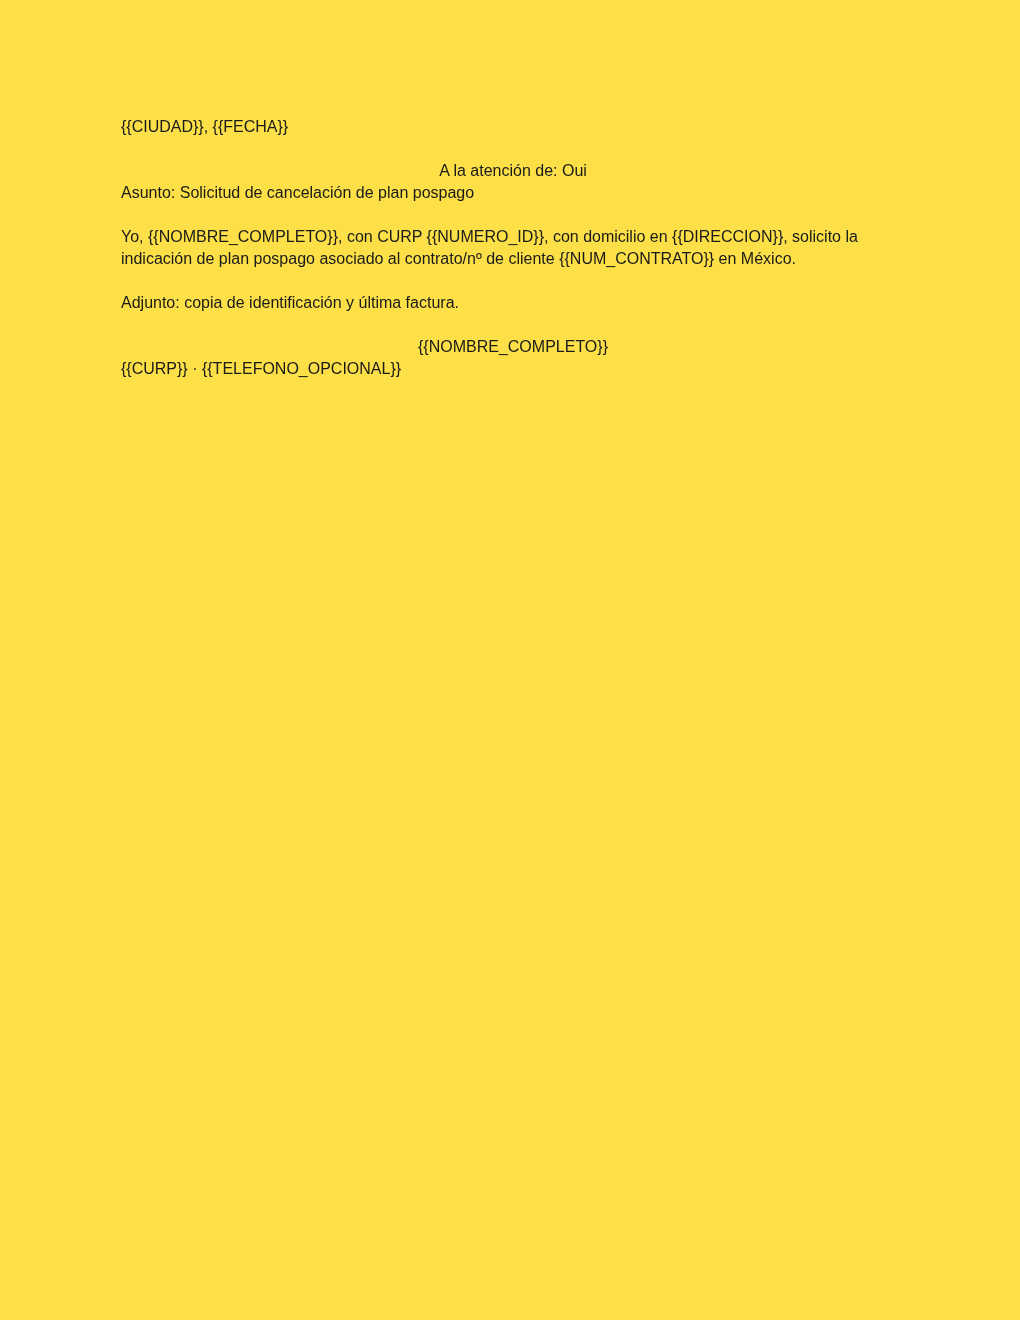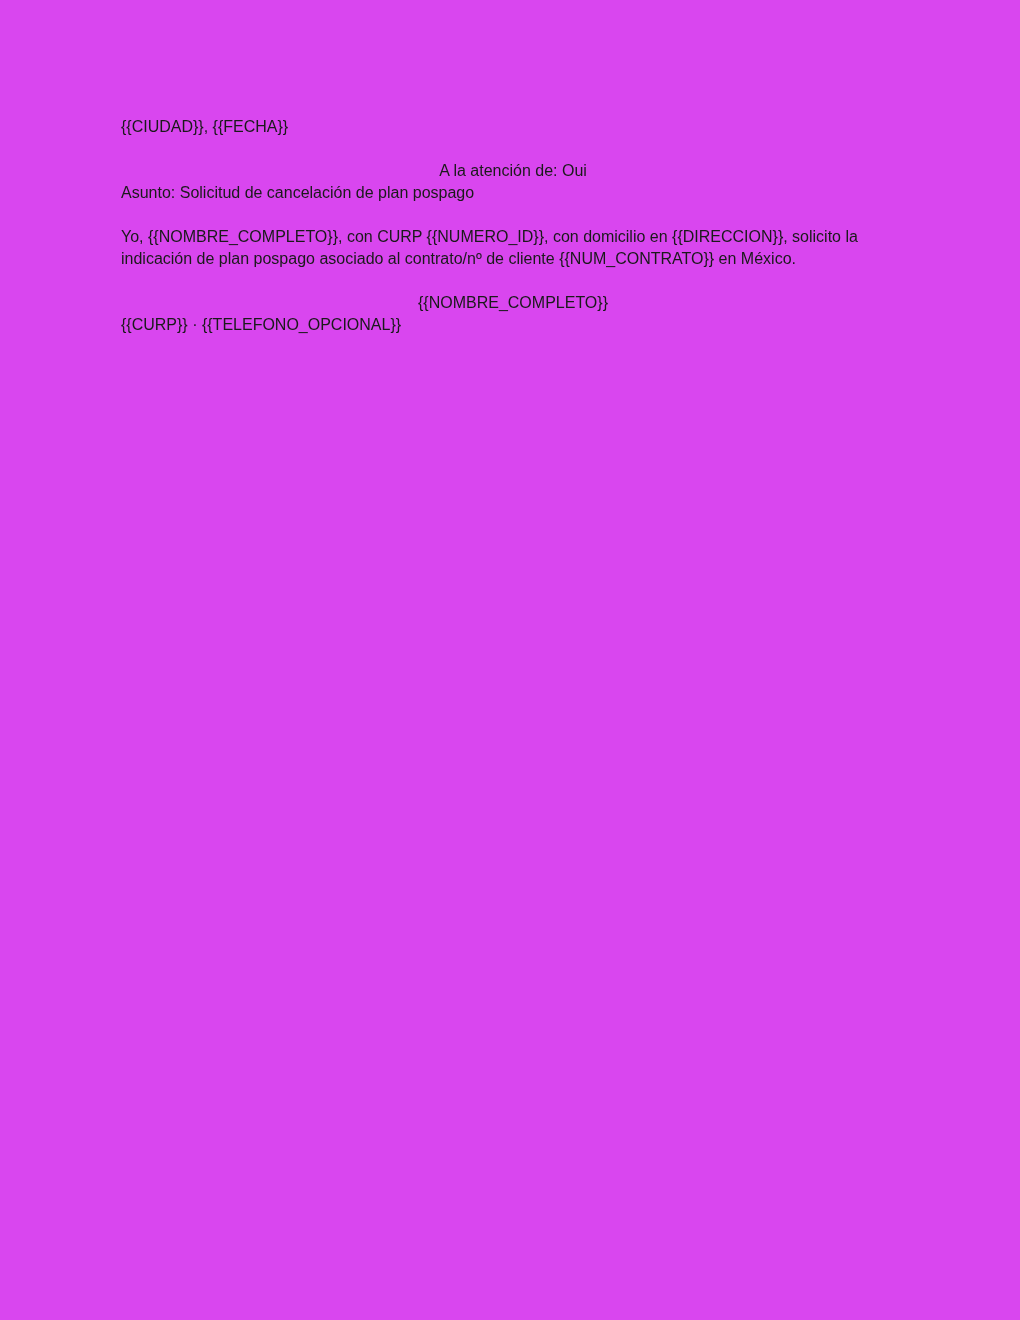--- a/index.html
+++ b/index.html
@@ -4,21 +4,21 @@
 <style>
   html, body {
     margin: 0;
     padding: 0;
     background: #ffffff;
   }
   .page {
     position: relative;
     width: 1020px;
     height: 1320px;
-    background: #d946ef;
+    background: #fde047;
     overflow: hidden;
     font-family: "Liberation Sans", "DejaVu Sans", sans-serif;
     color: #1a1a1a;
   }
   .letter {
     position: absolute;
     left: 121px;
     top: 116px;
     width: 784px;
     font-size: 16px;
@@ -41,19 +41,20 @@
 
     <p>{{CIUDAD}}, {{FECHA}}</p>
 
     <p class="tight">A la atención de: Oui</p>
     <p>Asunto: Solicitud de cancelación de plan pospago</p>
 
     <p>Yo, {{NOMBRE_COMPLETO}}, con CURP {{NUMERO_ID}}, con domicilio en {{DIRECCION}}, solicito la indicación de plan pospago asociado al contrato/nº de cliente {{NUM_CONTRATO}} en México.</p>
 
 
 
+    <p>Adjunto: copia de identificación y última factura.</p>
 
 
     <p class="tight">{{NOMBRE_COMPLETO}}</p>
     <p>{{CURP}} · {{TELEFONO_OPCIONAL}}</p>
 
   </div>
 </div>
 
 </body></html>

